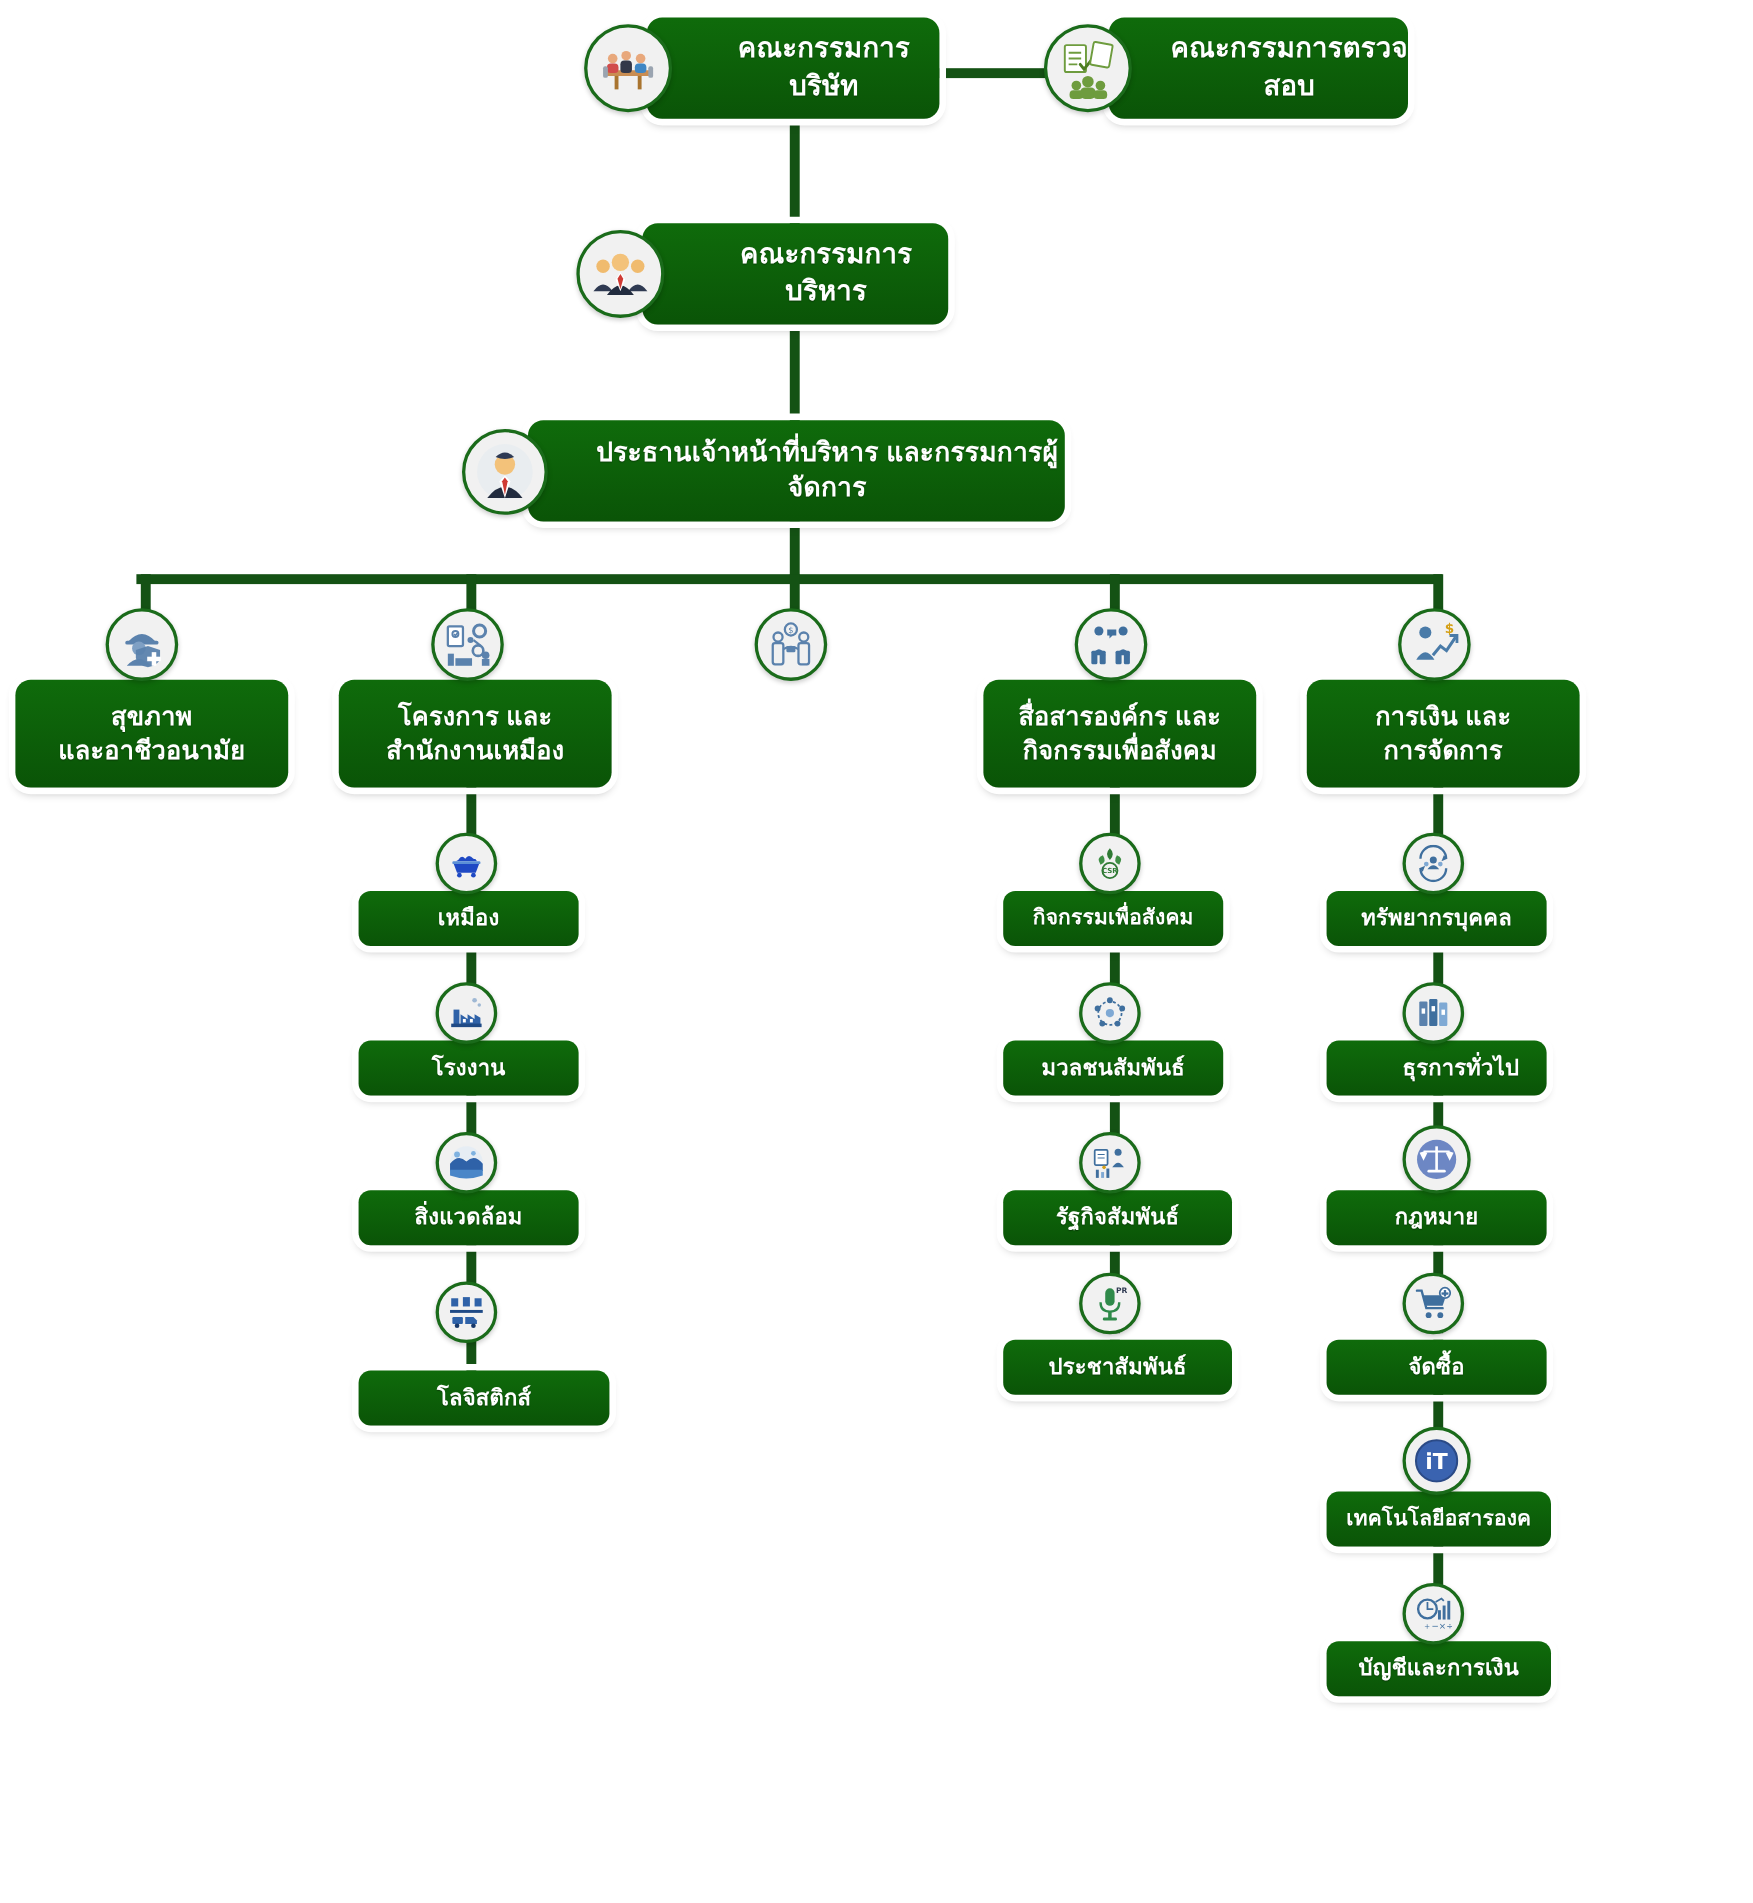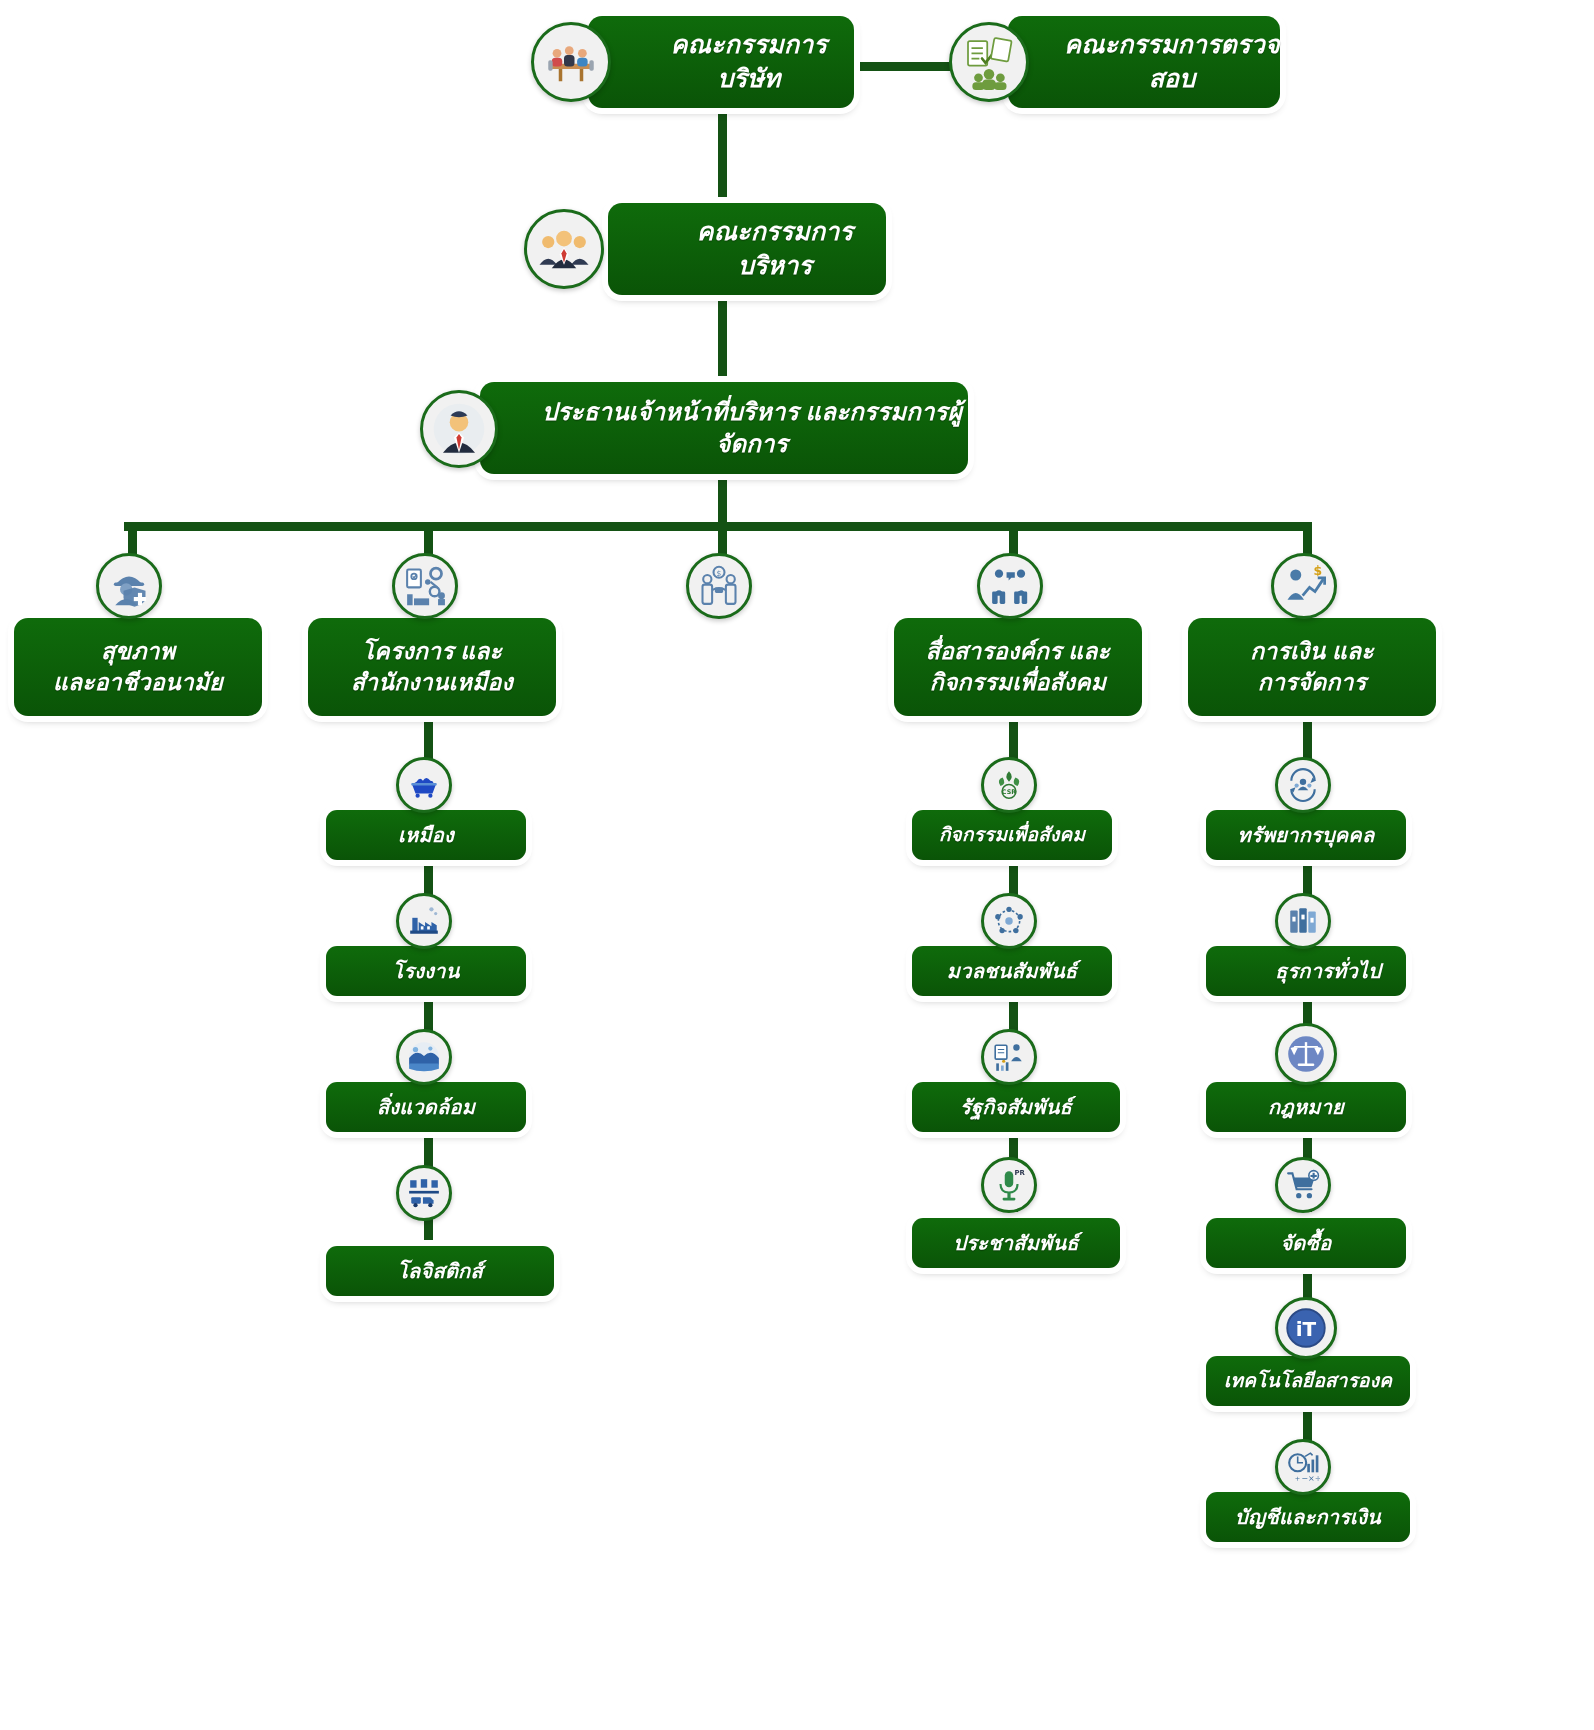--- a/index.html
+++ b/index.html
@@ -22,21 +22,20 @@
   
   .box{
     position:absolute;
     background:#0d6108;
     background:linear-gradient(180deg,#0f6b0b 0%,#0a5407 100%);
     border-radius:14px;
     box-shadow:0 0 0 6px #ffffff, 0 4px 9px rgba(0,0,0,.30);
     color:#ffffff;
     display:flex;align-items:center;
     box-sizing:border-box;
-    font-style:italic;
   }
   .box .txt{
     width:100%;
     text-align:center;
     font-weight:bold;
     line-height:1.35;
     letter-spacing:.2px;
     text-shadow:0 1px 1px rgba(0,0,0,.35);
     white-space:pre-line;
   }
@@ -123,21 +122,21 @@
       <rect x="36" y="6" width="20" height="24" rx="2" fill="#fff" stroke="#6e9c3e" stroke-width="2" transform="rotate(10 46 18)"></rect>
       <circle cx="20" cy="50" r="5" fill="#6e9c3e"></circle>
         <rect x="13" y="55" width="14" height="9" rx="4" fill="#6e9c3e"></rect>
       <circle cx="32" cy="46" r="6" fill="#6e9c3e"></circle>
         <rect x="24" y="52" width="16" height="12" rx="5" fill="#6e9c3e"></rect>
       <circle cx="45" cy="50" r="5" fill="#6e9c3e"></circle>
         <rect x="38" y="55" width="14" height="9" rx="4" fill="#6e9c3e"></rect>
     </svg>
   </div>
 
-  <div class="box tier1" style="left:608px;top:203px;width:278px;">
+  <div class="box tier1" style="left:584px;top:203px;width:278px;">
     <span class="txt">คณะกรรมการบริหาร</span>
   </div>
   <div class="badge" style="left:524px;top:209px;width:80px;height:80px;">
     <svg width="56" height="56" viewBox="0 0 64 64" aria-hidden="true">
       <circle cx="14" cy="24" r="7" fill="#f0bb6e"></circle>
         <path d="M4 50 q10 -14 20 0z" fill="#2f3a52"></path>
       <circle cx="50" cy="24" r="7" fill="#f0bb6e"></circle>
         <path d="M40 50 q10 -14 20 0z" fill="#2f3a52"></path>
       <circle cx="32" cy="20" r="9" fill="#f3c27a"></circle>
       <path d="M18 54 q14 -20 28 0z" fill="#222c3f"></path>

